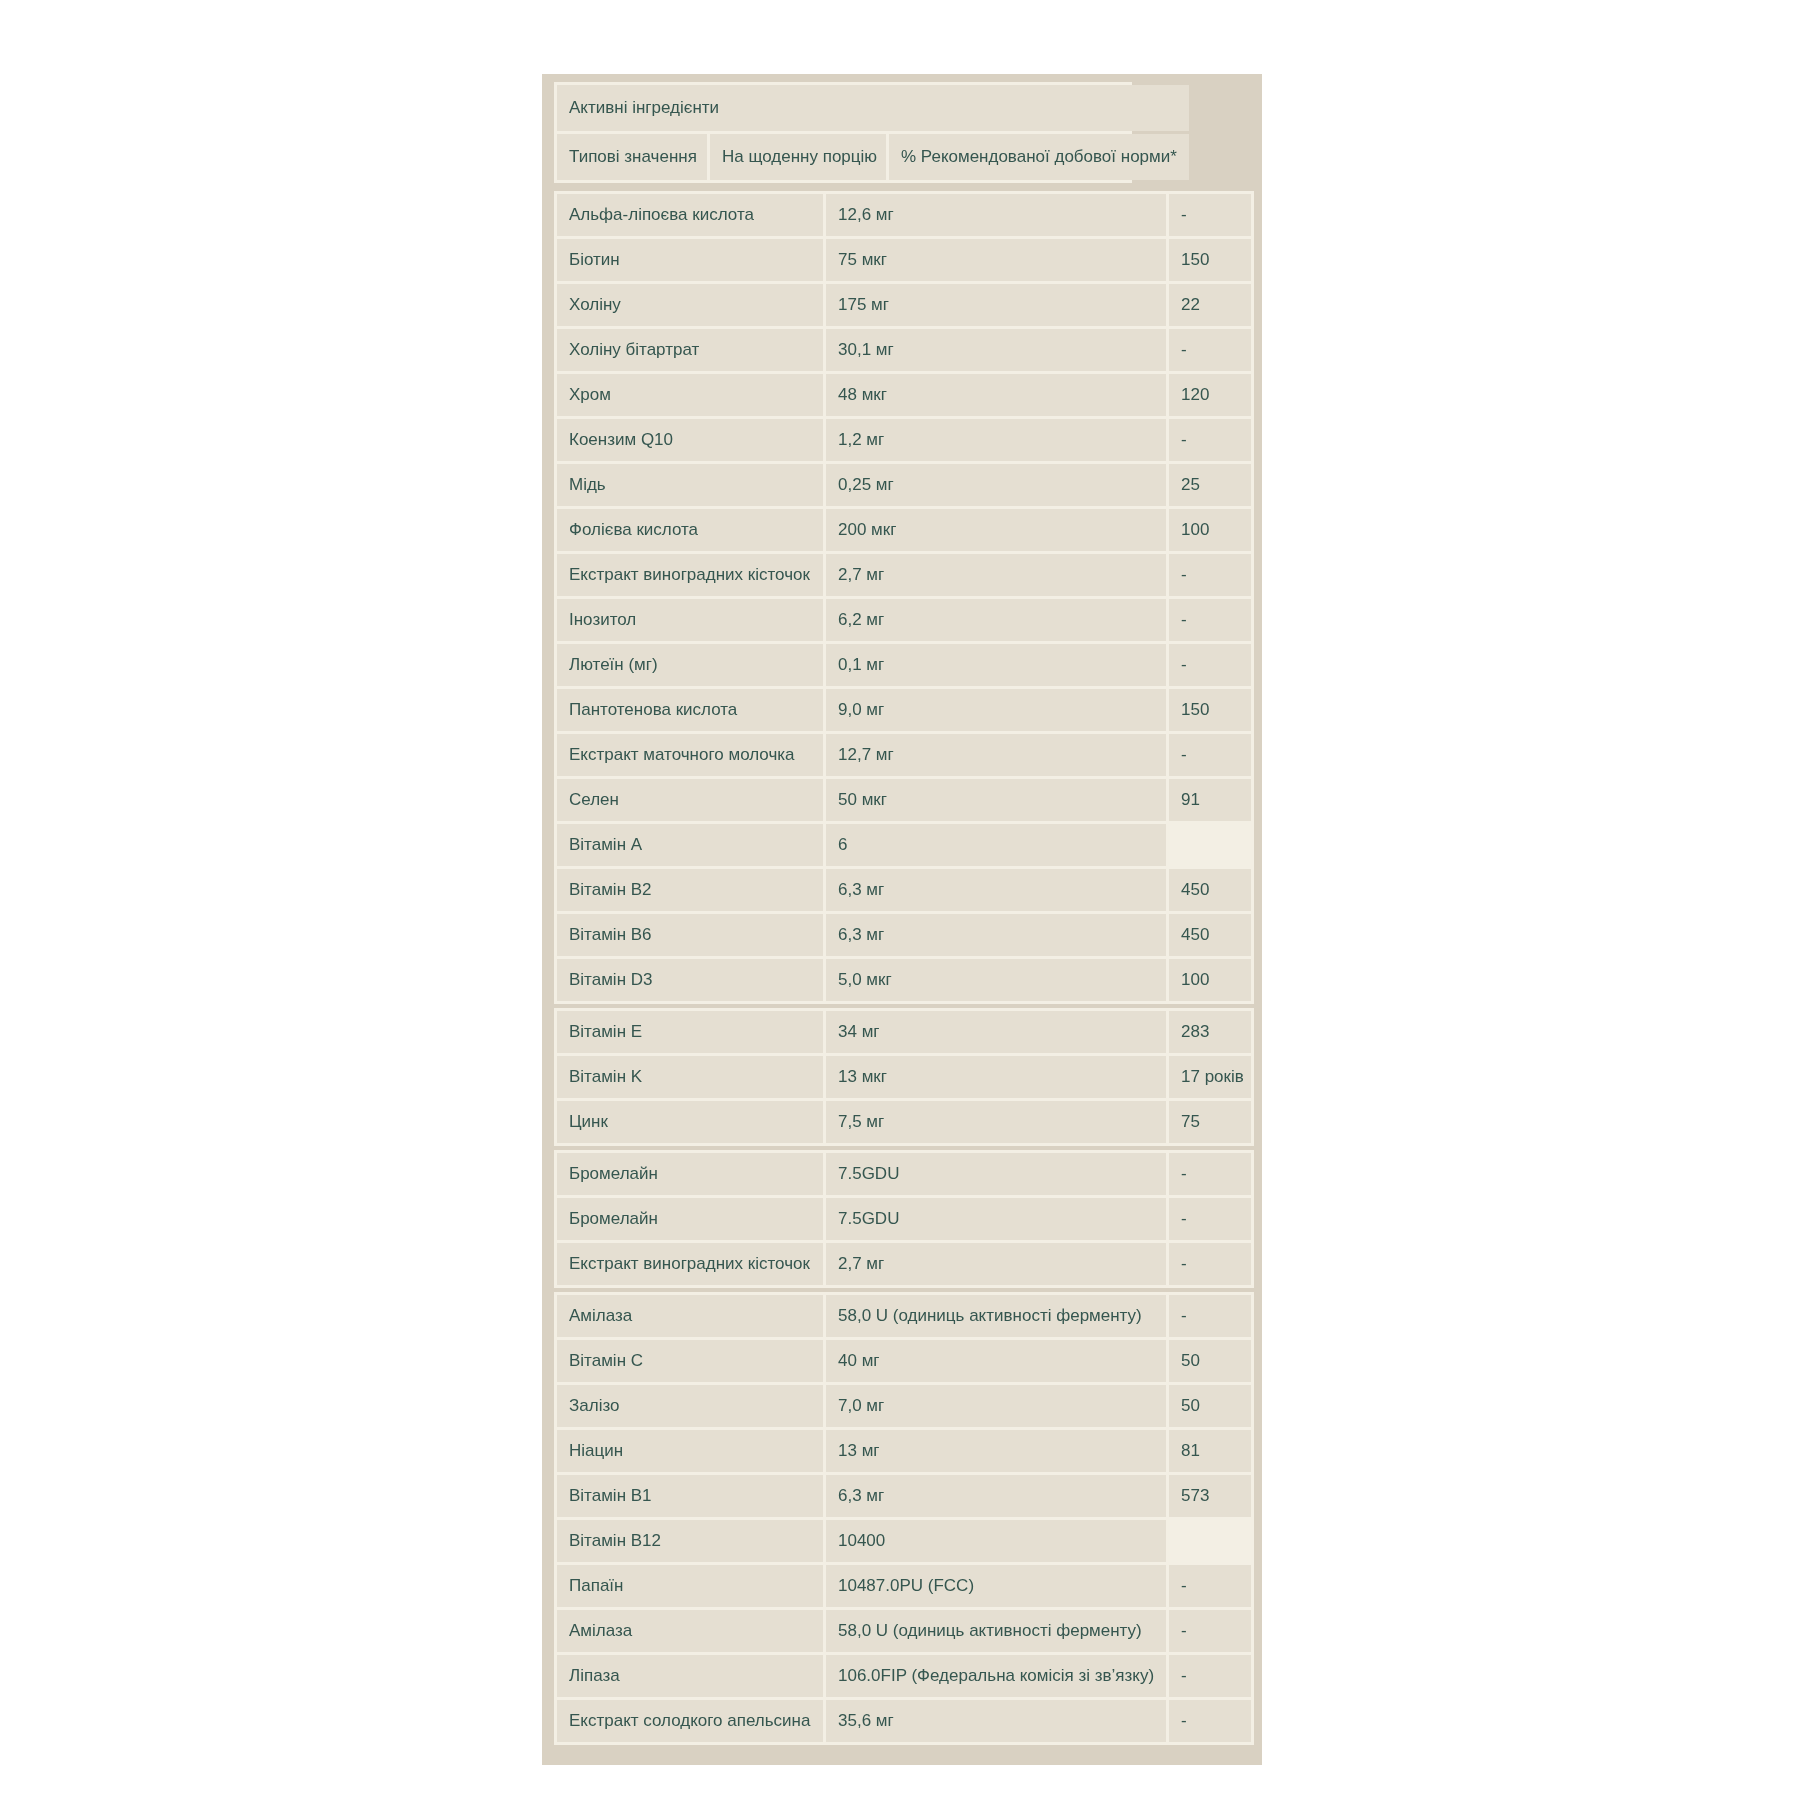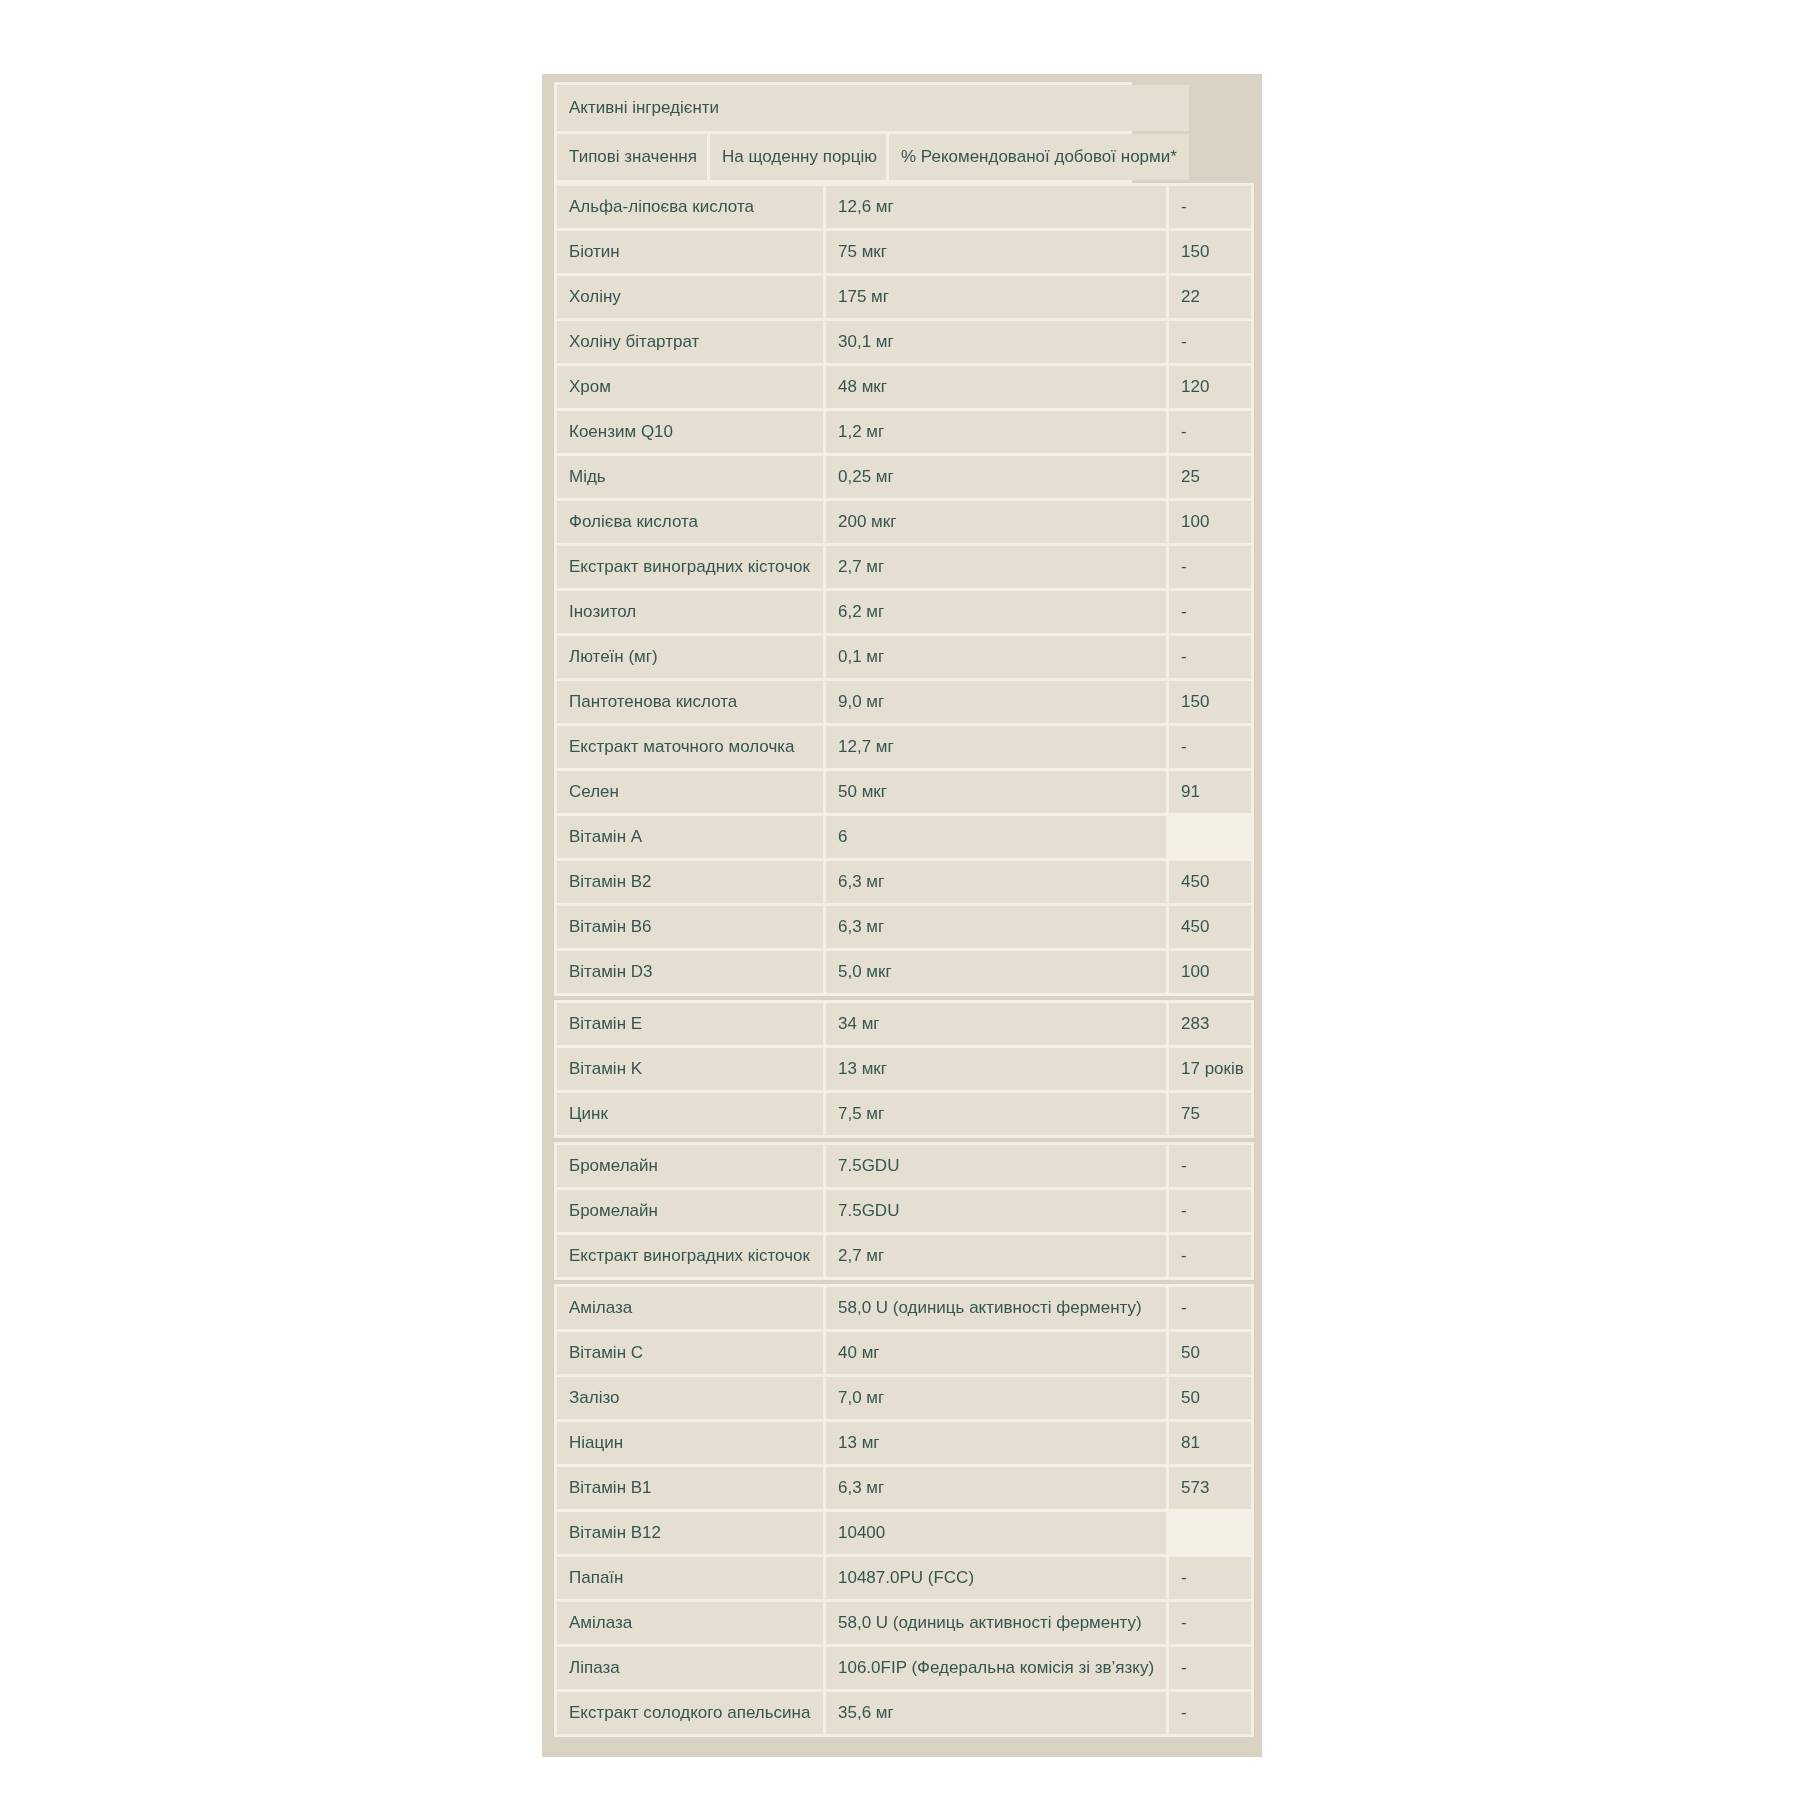--- a/index.html
+++ b/index.html
@@ -9,21 +9,21 @@
     --line:#f3efe4;
     --text:#35564f;
   }
   *{box-sizing:border-box;margin:0;padding:0;}
   html,body{width:1800px;height:1800px;background:var(--page-bg);
     font-family:"Liberation Sans","DejaVu Sans",sans-serif;}
   .page{position:relative;width:1800px;height:1800px;background:var(--page-bg);overflow:hidden;}
   .panel{position:absolute;left:542px;top:74px;width:720px;background:var(--panel-bg);
     padding:8px 0 8px 12px;}
   .header-table{width:578px;background:var(--line);padding:3px;display:grid;
-    grid-template-columns:150px 176px 300px;gap:3px;}
+    grid-template-columns:150px 176px 300px;gap:3px;margin-bottom:8px;}
   .title-cell{grid-column:1 / -1;height:46px;}
   .col-head{height:46px;}
   .cell{background:var(--cell-bg);color:var(--text);font-size:17px;line-height:1.2;
     display:flex;align-items:center;padding-left:12px;padding-right:4px;white-space:nowrap;}
   .body-table{width:700px;}
   .section{width:700px;background:var(--line);padding:3px;display:flex;
     flex-direction:column;gap:3px;margin-bottom:4px;}
   .section:last-child{margin-bottom:12px;}
   .row{display:grid;grid-template-columns:266px 340px 82px;column-gap:3px;}
   .row .cell{height:42px;}

